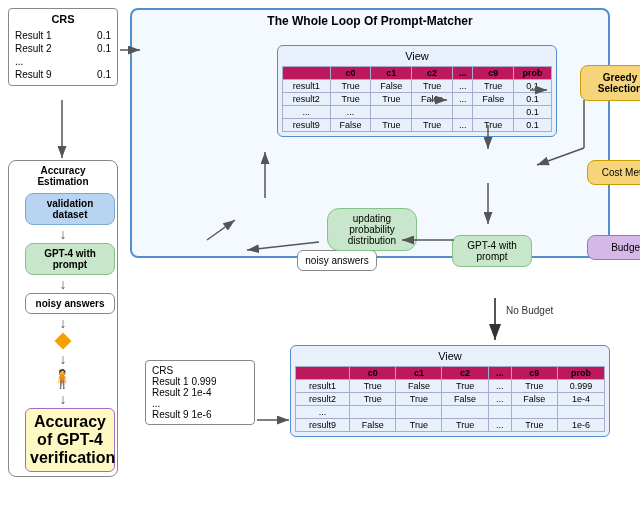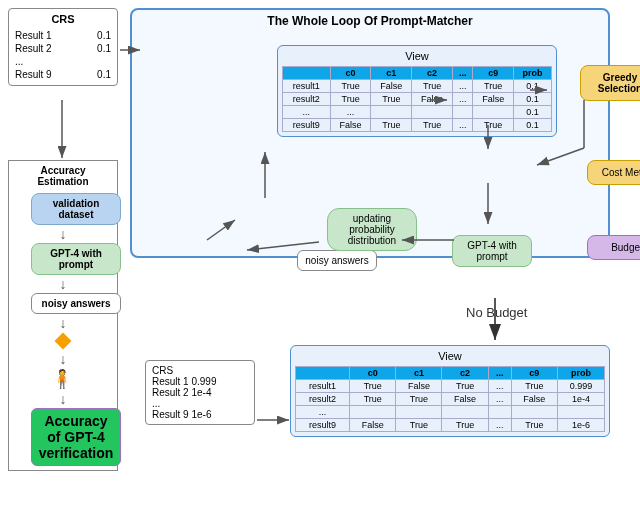--- a/index.html
+++ b/index.html
@@ -44,23 +44,23 @@
       padding: 1px 0;
     }
 
     
     .acc-box {
       position: absolute;
       left: 8px;
       top: 160px;
       width: 110px;
       border: 1.5px solid #888;
-      border-radius: 0;
+      border-radius: 8px;
       background: #fff;
-      padding: 4px 22px;
+      padding: 4px 16px;
     }
     .acc-box .box-title {
       text-align: center;
       font-weight: bold;
       font-size: 10px;
       margin-bottom: 6px;
     }
 
     
     .flow-item {
@@ -90,25 +90,25 @@
     .arrow-down {
       text-align: center;
       font-size: 14px;
       line-height: 1;
       color: #555;
       margin: 2px 0;
     }
 
     
     .acc-gpt-box {
-      background: #22c55e;
+      background: #fef9c3;
       border: 1.5px solid #a070c0;
       border-radius: 6px;
       text-align: center;
-      font-size: 14px;
+      font-size: 16px;
       padding: 4px 4px;
       margin: 0 auto;
       width: 90px;
     }
 
     
     .main-loop-box {
       position: absolute;
       left: 130px;
       top: 8px;
@@ -147,21 +147,21 @@
       width: 100%;
       border-collapse: collapse;
       font-size: 9px;
     }
     .view-table td, .view-table th {
       border: 1px solid #aac;
       padding: 1px 3px;
       text-align: center;
     }
     .view-table th {
-      background: #0ea5e9;
+      background: #be185d;
     }
 
     
     .greedy-box {
       position: absolute;
       left: 448px;
       top: 55px;
       width: 80px;
       background: #f5d47a;
       border: 1.5px solid #c8a000;
@@ -425,21 +425,21 @@
     <div class="noisy-inner-box">
       <span>noisy answers</span>
     </div>
 
     <div class="update-prob-box">
       <span>updating probability distribution</span>
     </div>
 
   </div>
 
-  <div style="position:absolute; left:466px; top:305px; font-size:13px; color:#333;">No Budget</div>
+  <div style="position:absolute; left:506px; top:305px; font-size:10px; color:#333;">No Budget</div>
 
   <div class="crs-bottom-box">
     <div class="box-title">CRS</div>
     <div class="row">
       <span>Result 1</span>
       <span>0.999</span>
     </div>
     <div class="row">
       <span>Result 2</span>
       <span>1e-4</span>

